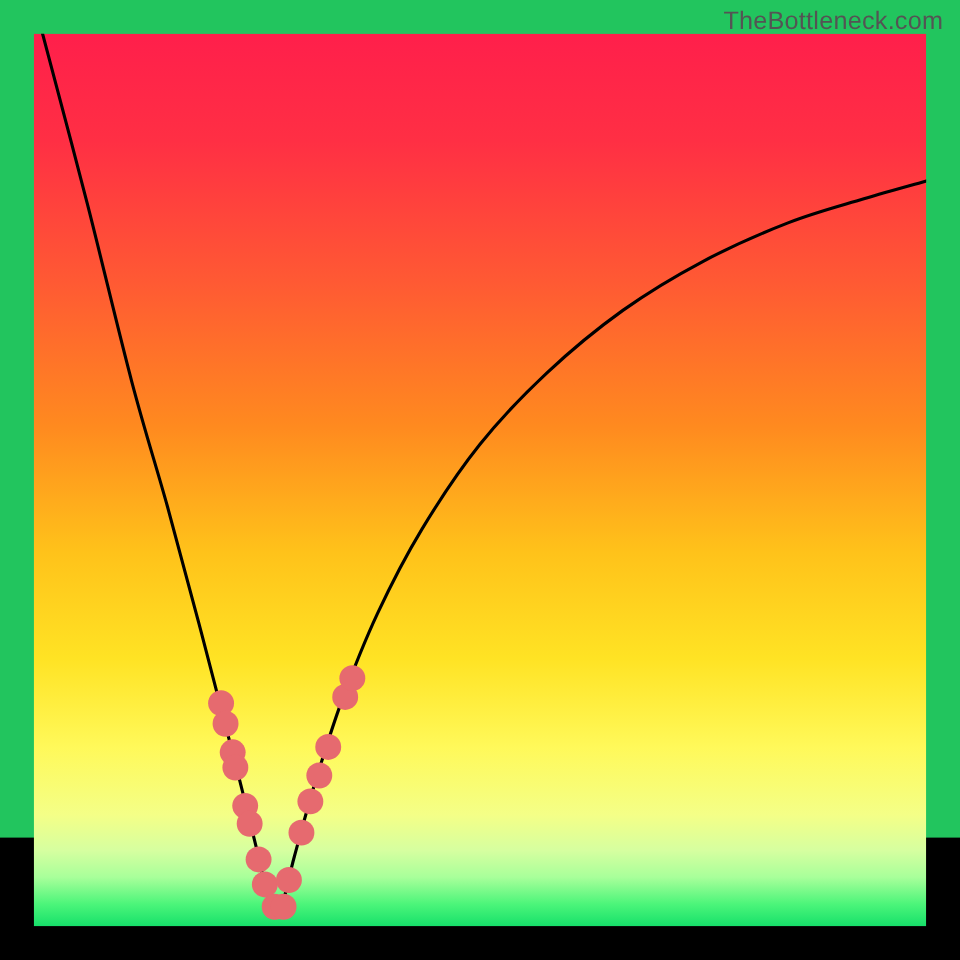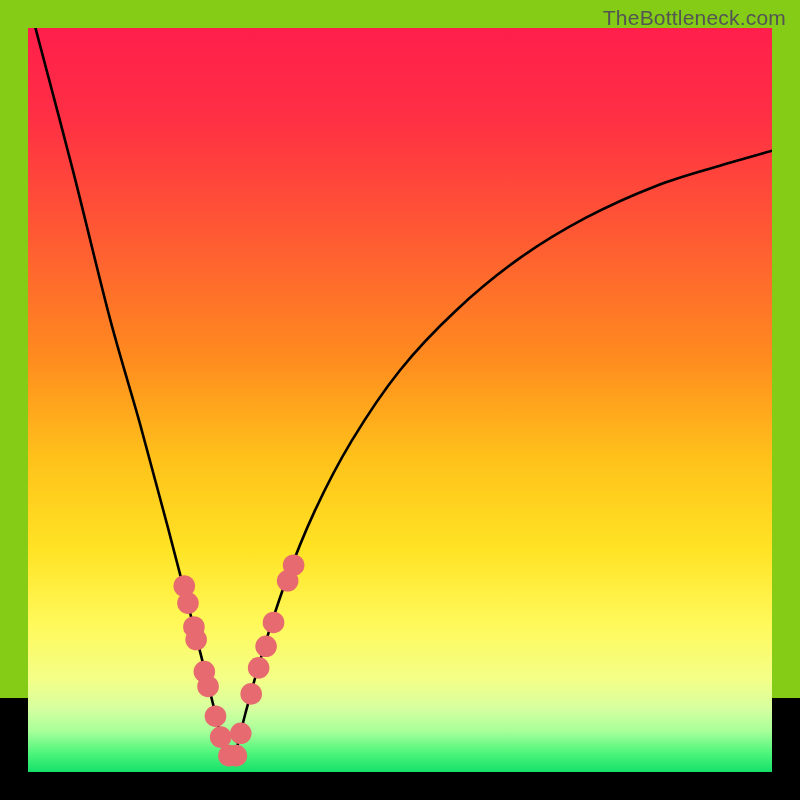--- a/index.html
+++ b/index.html
@@ -9,21 +9,21 @@
     height: 800px;
     overflow: hidden;
     background: #000;
     font-family: Arial, Helvetica, sans-serif;
   }
   .frame {
     position: absolute;
     left: 0; top: 0;
     width: 800px;
     height: 698px;
-    background: #84cc16;
+    background: #22c55e;
   }
   .plot-area {
     position: absolute;
     left: 28px;
     top: 28px;
     width: 744px;
     height: 744px;
     overflow: hidden;
   }
   .gradient-bg {

